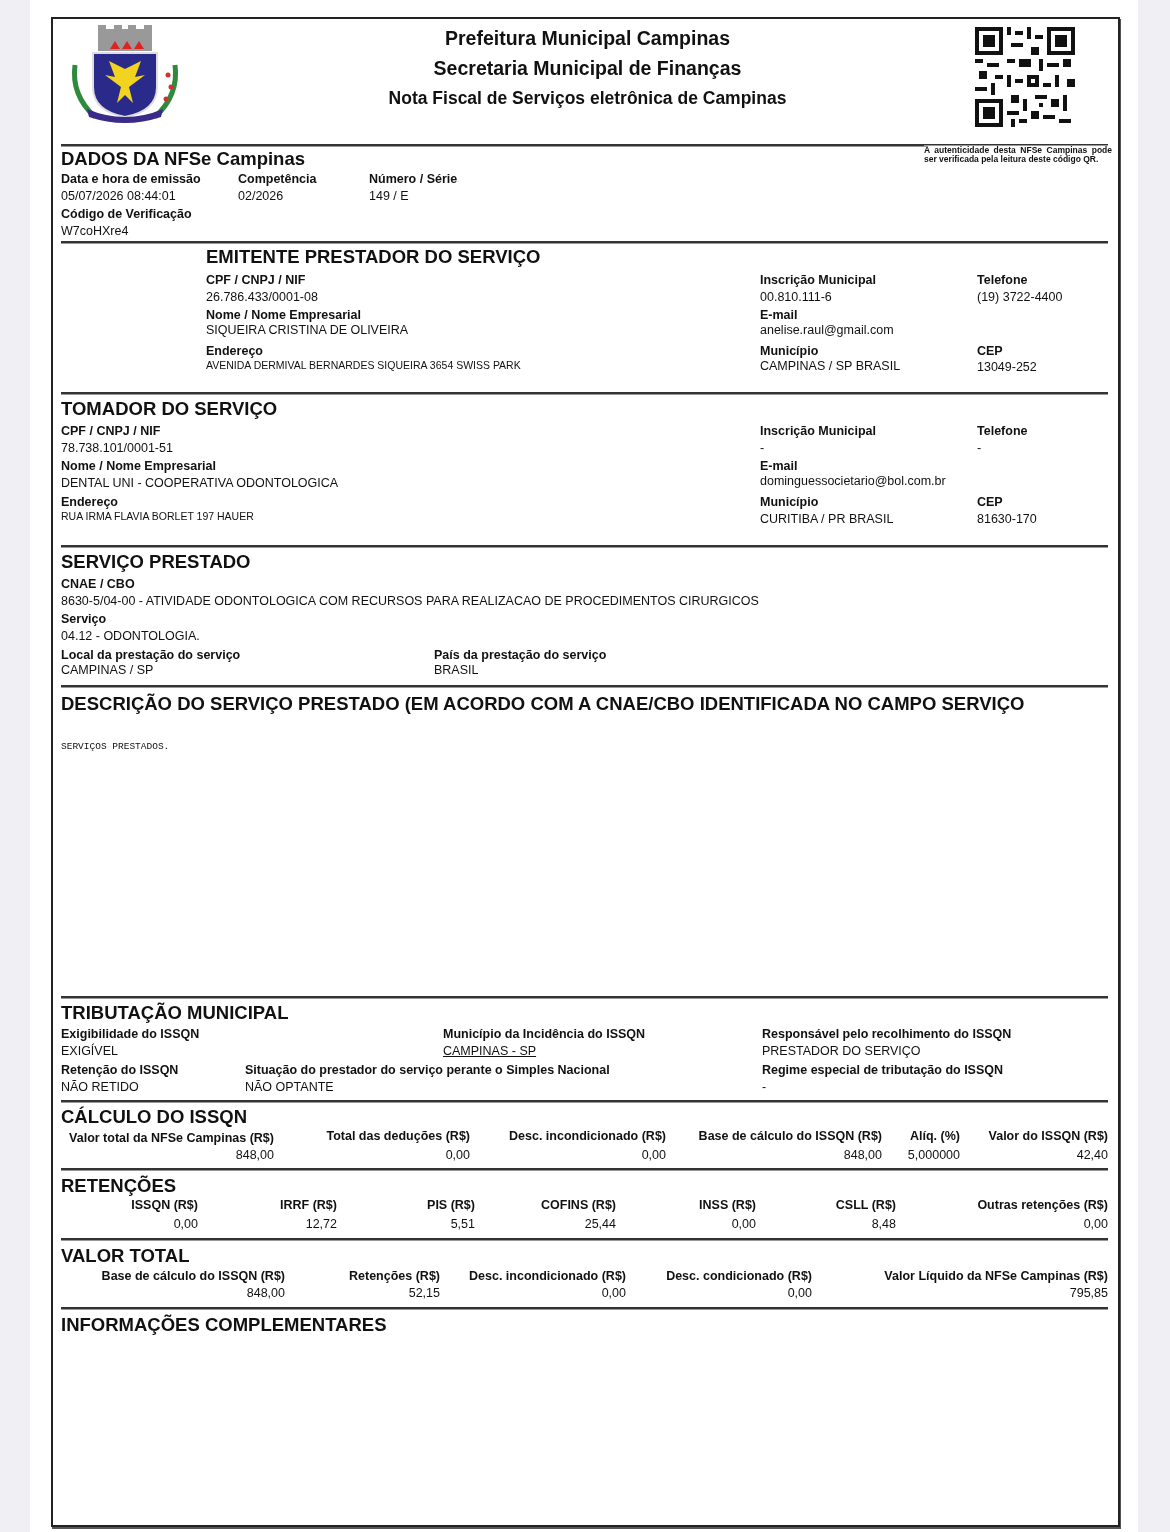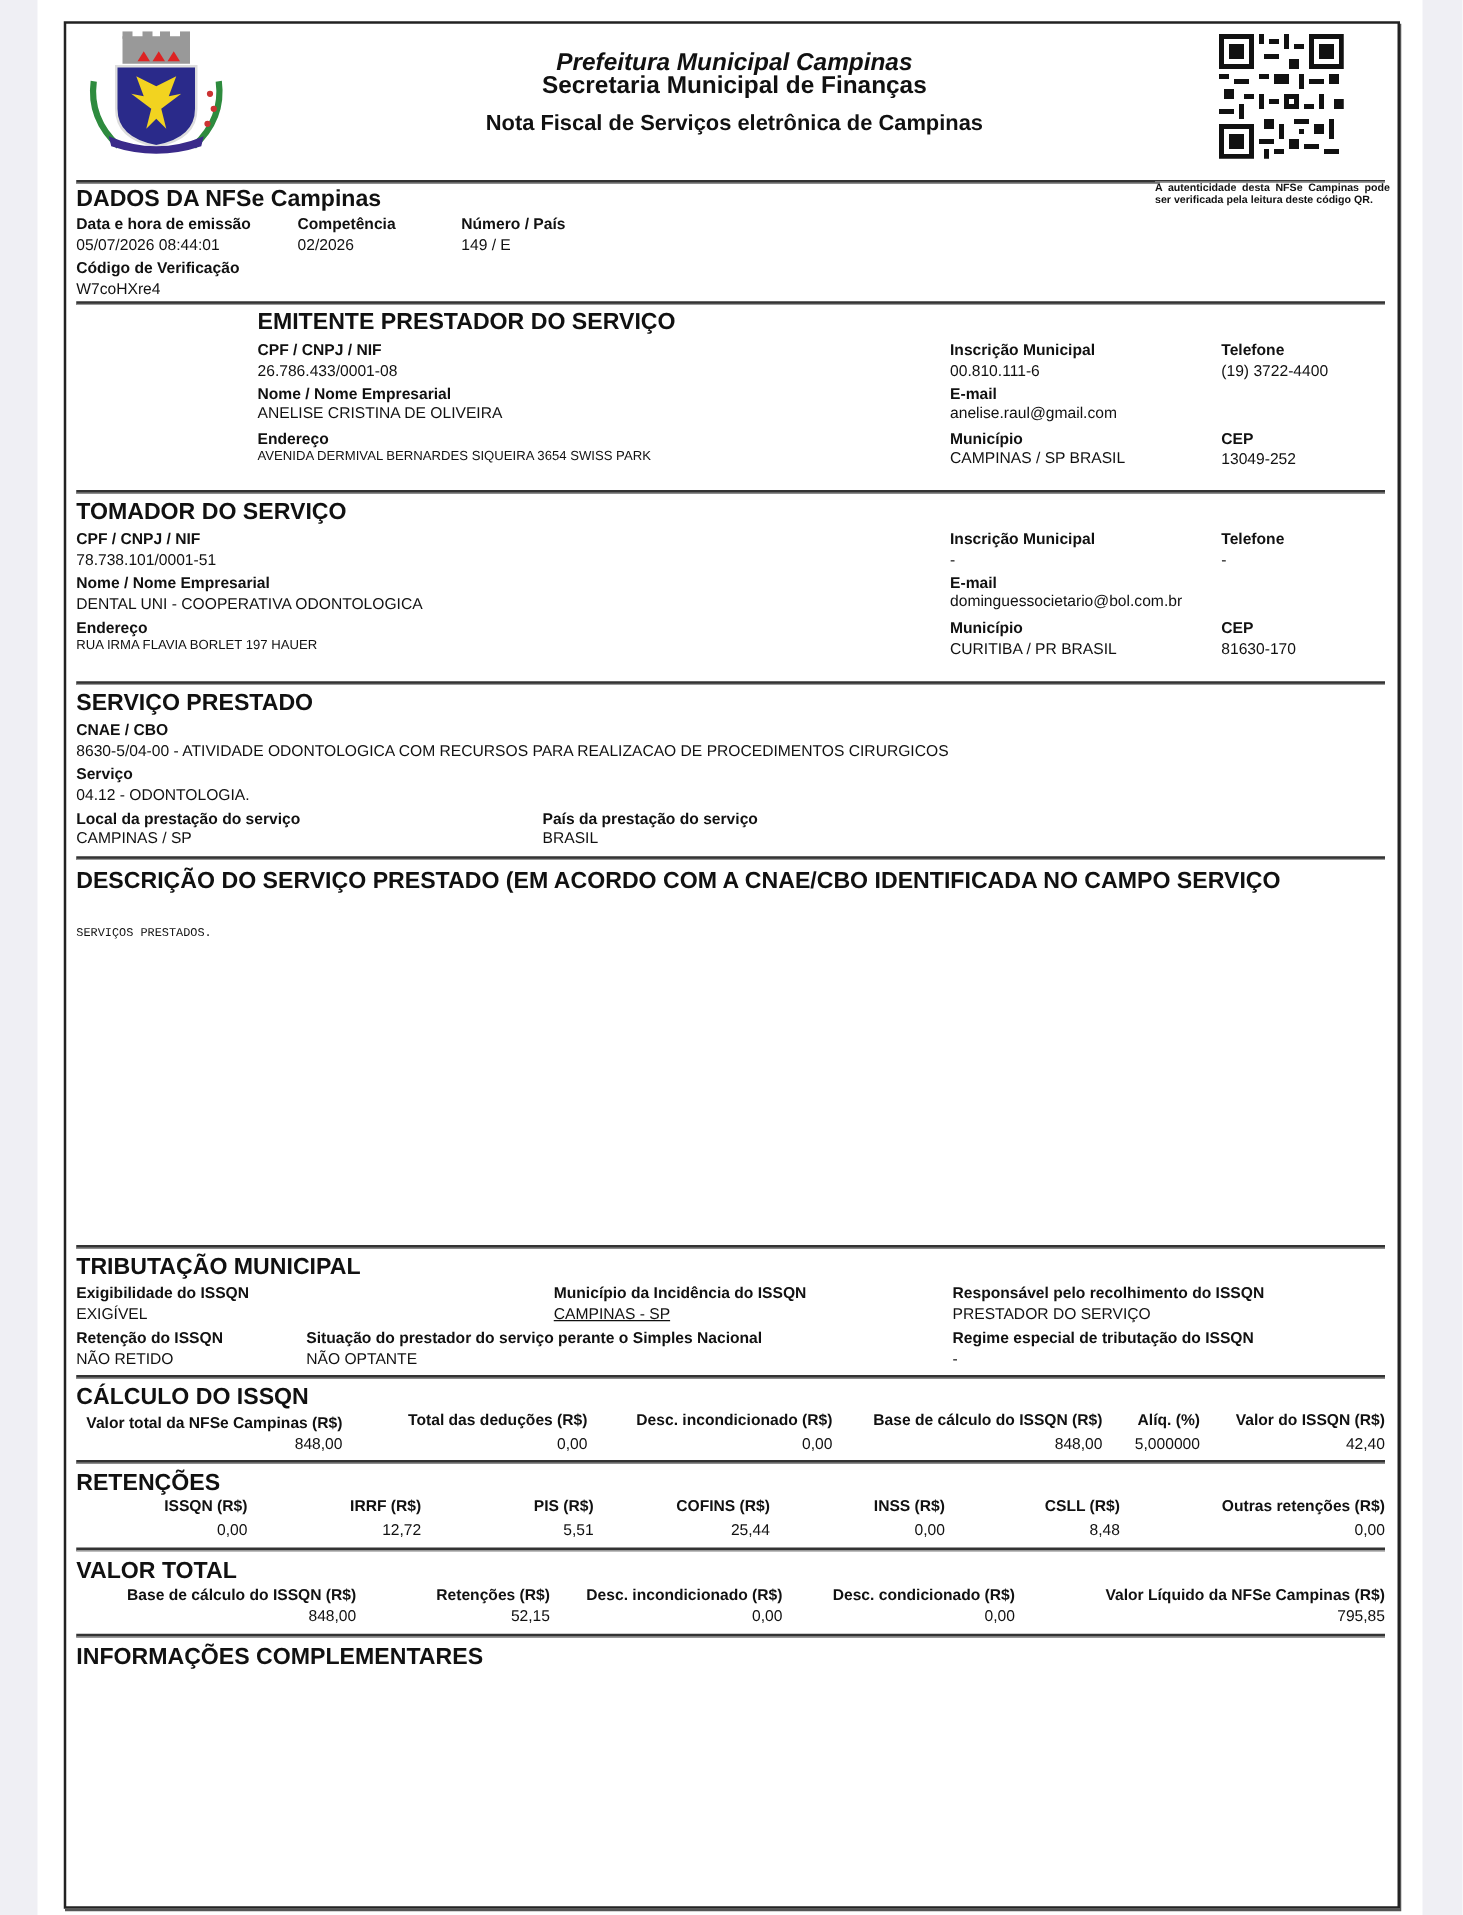--- a/index.html
+++ b/index.html
@@ -51,21 +51,21 @@
         <polygon points="45,24 50,16 55,24" fill="#d22"></polygon>
           <polygon points="57,24 62,16 67,24" fill="#d22"></polygon>
           <polygon points="69,24 74,16 79,24" fill="#d22"></polygon>
         <path d="M28 28 H92 V62 Q92 86 60 92 Q28 86 28 62 Z" fill="#2a2a8a" stroke="#ddd" stroke-width="2"></path>
         <path d="M60 44 L44 36 L50 52 L40 50 L56 62 L52 78 L60 70 L68 78 L64 62 L80 50 L70 52 L76 36 Z" fill="#f2d320"></path>
         <path d="M22 84 Q60 100 98 84 L96 92 Q60 104 24 92 Z" fill="#3a2a8a"></path>
       </svg>
     </div>
 
     <div class="abs" style="left:0;top:6px;width:1069px;height:110px;">
-      <div class="title-line" style="top:14px;font-size:19.5px;font-style:italic;">Prefeitura Municipal Campinas</div>
+      <div class="title-line" style="top:2px;font-size:19.5px;">Prefeitura Municipal Campinas</div>
       <div class="title-line" style="top:32px;font-size:19.5px;">Secretaria Municipal de Finanças</div>
       <div class="title-line" style="top:63px;font-size:17.5px;">Nota Fiscal de Serviços eletrônica de Campinas</div>
     </div>
 
     <div class="abs" style="left:922px;top:8px;width:100px;height:100px;">
       <svg width="100" height="100" viewBox="0 0 25 25" shape-rendering="crispEdges">
         <rect width="25" height="25" fill="#fff"></rect>
         <g fill="#111">
           <rect x="0" y="0" width="7" height="7"></rect>
             <rect x="1" y="1" width="5" height="5" fill="#fff"></rect>
@@ -119,32 +119,32 @@
     <div class="hr" style="top:125px;right:190px;"></div>
     <div class="hr" style="top:125px;left:871px;right:10px;height:1px;"></div>
 
     <div class="abs small-note" style="left:871px;top:127px;width:188px;">A autenticidade desta NFSe Campinas pode ser verificada pela leitura deste código QR.</div>
 
     <div class="sec" style="left:8px;top:129px;">DADOS DA NFSe Campinas</div>
     <div class="lbl" style="left:8px;top:153px;">Data e hora de emissão</div>
     <div class="val" style="left:8px;top:170px;">05/07/2026 08:44:01</div>
     <div class="lbl" style="left:185px;top:153px;">Competência</div>
     <div class="val" style="left:185px;top:170px;">02/2026</div>
-    <div class="lbl" style="left:316px;top:153px;">Número / País</div>
+    <div class="lbl" style="left:316px;top:153px;">Número / Série</div>
     <div class="val" style="left:316px;top:170px;">149 / E</div>
     <div class="lbl" style="left:8px;top:188px;">Código de Verificação</div>
     <div class="val" style="left:8px;top:205px;">W7coHXre4</div>
 
     <div class="hr" style="top:222px;"></div>
 
     <div class="sec" style="left:153px;top:227px;">EMITENTE PRESTADOR DO SERVIÇO</div>
     <div class="lbl" style="left:153px;top:254px;">CPF / CNPJ / NIF</div>
     <div class="val" style="left:153px;top:271px;">26.786.433/0001-08</div>
     <div class="lbl" style="left:153px;top:289px;">Nome / Nome Empresarial</div>
-    <div class="val" style="left:153px;top:304px;">ANELISE CRISTINA DE OLIVEIRA</div>
+    <div class="val" style="left:153px;top:304px;">SIQUEIRA CRISTINA DE OLIVEIRA</div>
     <div class="lbl" style="left:153px;top:325px;">Endereço</div>
     <div class="val" style="left:153px;top:340px;font-size:10.5px;">AVENIDA DERMIVAL BERNARDES SIQUEIRA 3654 SWISS PARK</div>
     <div class="lbl" style="left:707px;top:254px;">Inscrição Municipal</div>
     <div class="val" style="left:707px;top:271px;">00.810.111-6</div>
     <div class="lbl" style="left:924px;top:254px;">Telefone</div>
     <div class="val" style="left:924px;top:271px;">(19) 3722-4400</div>
     <div class="lbl" style="left:707px;top:289px;">E-mail</div>
     <div class="val" style="left:707px;top:304px;">anelise.raul@gmail.com</div>
     <div class="lbl" style="left:707px;top:325px;">Município</div>
     <div class="val" style="left:707px;top:340px;">CAMPINAS / SP BRASIL</div>

